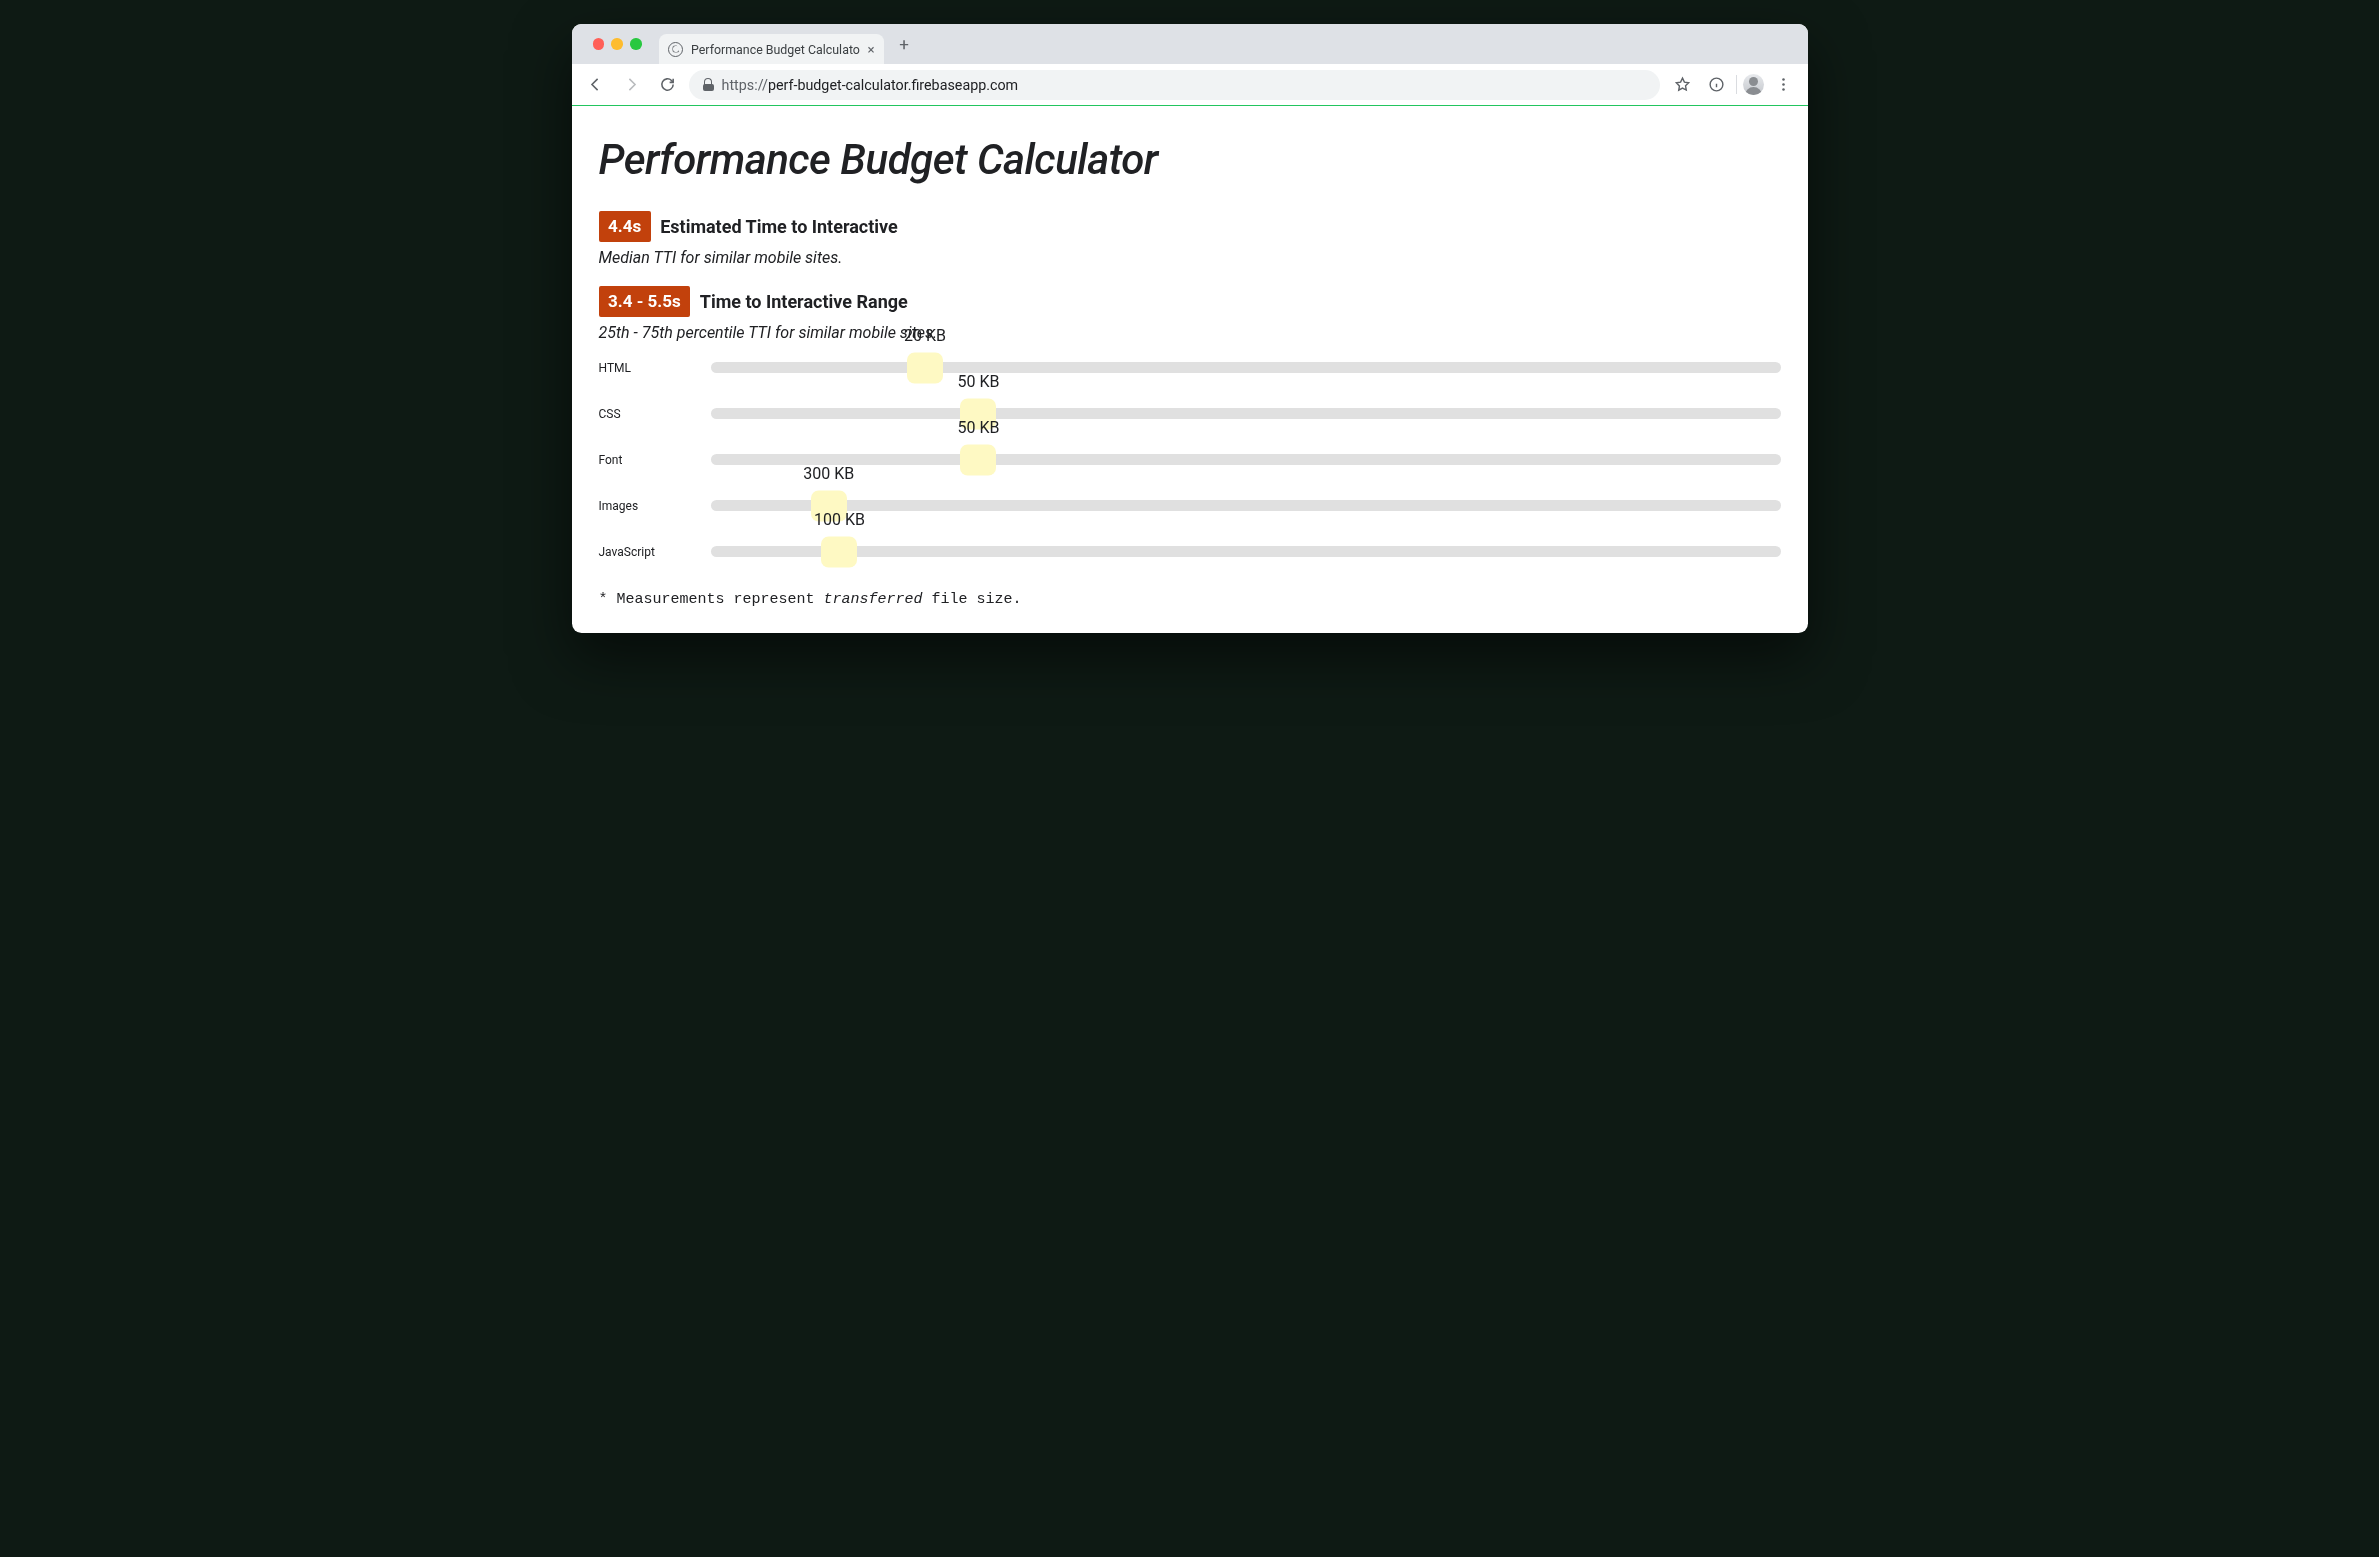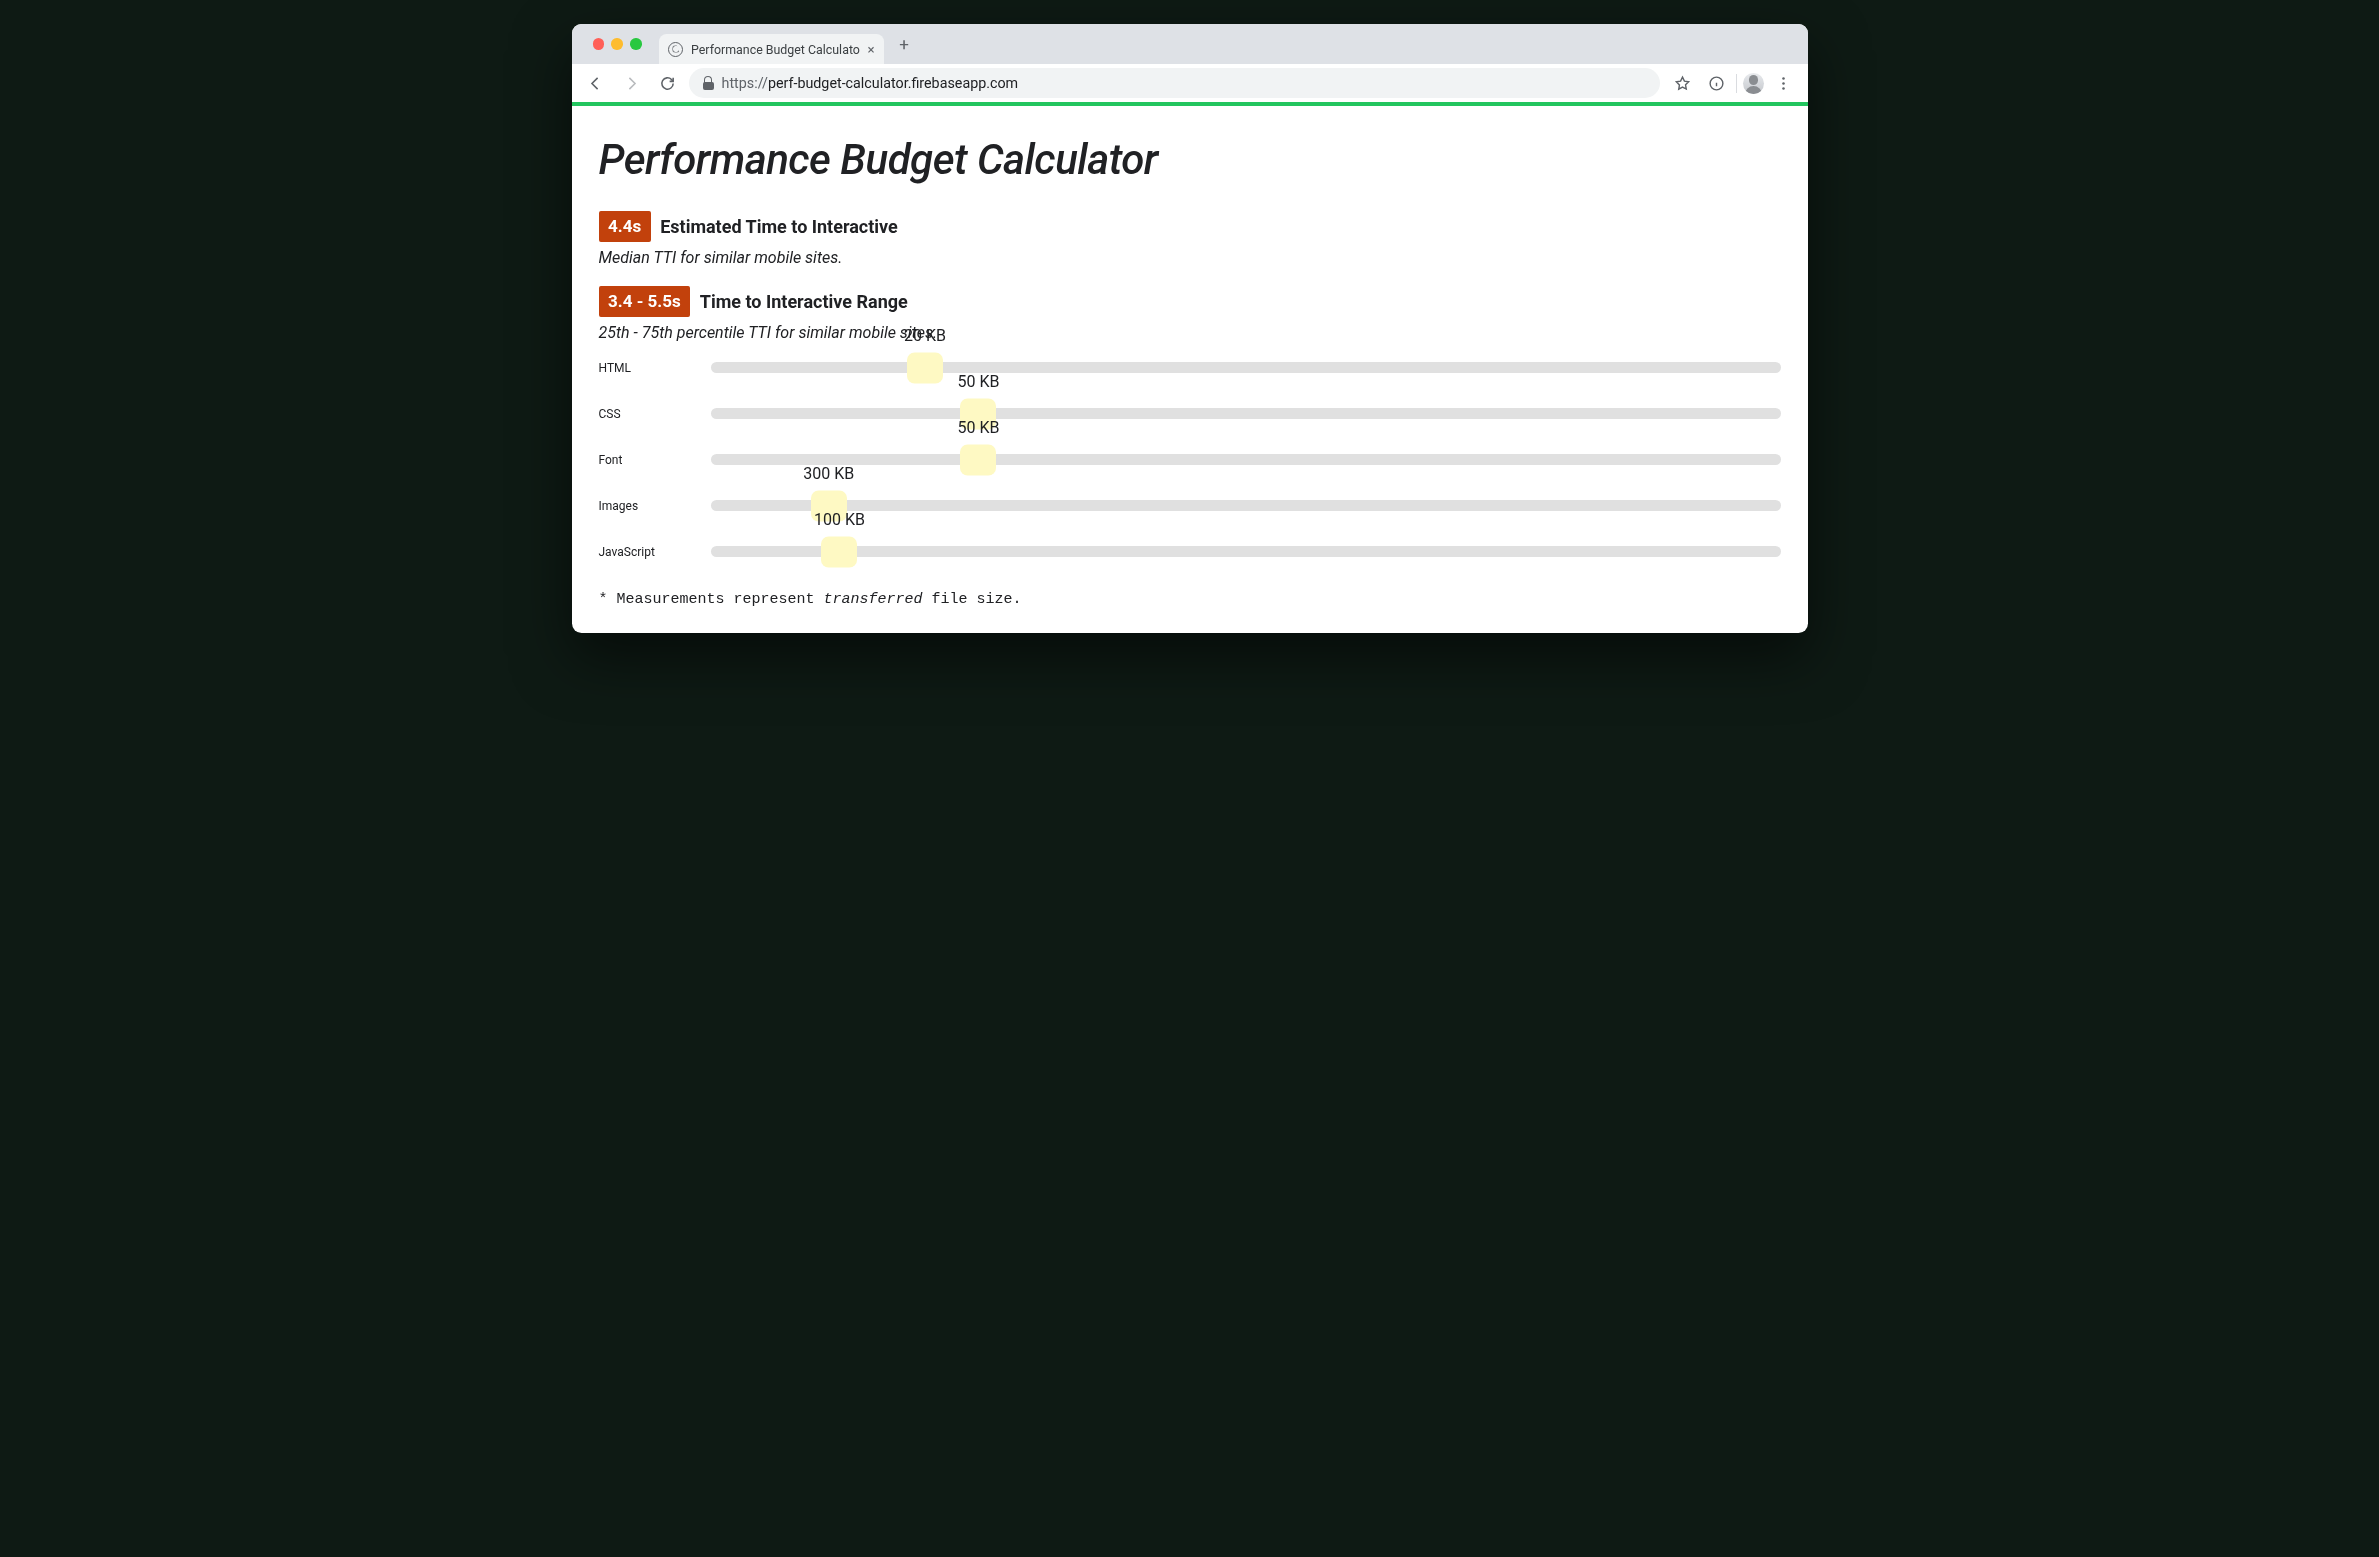--- a/index.html
+++ b/index.html
@@ -61,21 +61,21 @@
   .tab .x { font-size:13.3px; color:#5f6368; cursor:pointer; }
   .newtab {
     width:25px;height:25px;border-radius:50%;
     display:flex;align-items:center;justify-content:center;
     color:#5f6368;font-size:17px;cursor:pointer;
     align-self:center;
   }
   
   .toolbar {
     background:#fff;
-    border-bottom:4px solid #22c55e;
+    border-bottom:1px solid #22c55e;
     height:42px;
     display:flex;align-items:center;
     padding:0 9.5px;gap:7.6px;
   }
   .icon-btn {
     width:28.5px;height:28.5px;display:flex;align-items:center;justify-content:center;
     color:#5f6368;border-radius:50%;cursor:pointer;
   }
   .icon-btn.disabled{color:#b9bbbe;cursor:default;}
   .omnibox {

